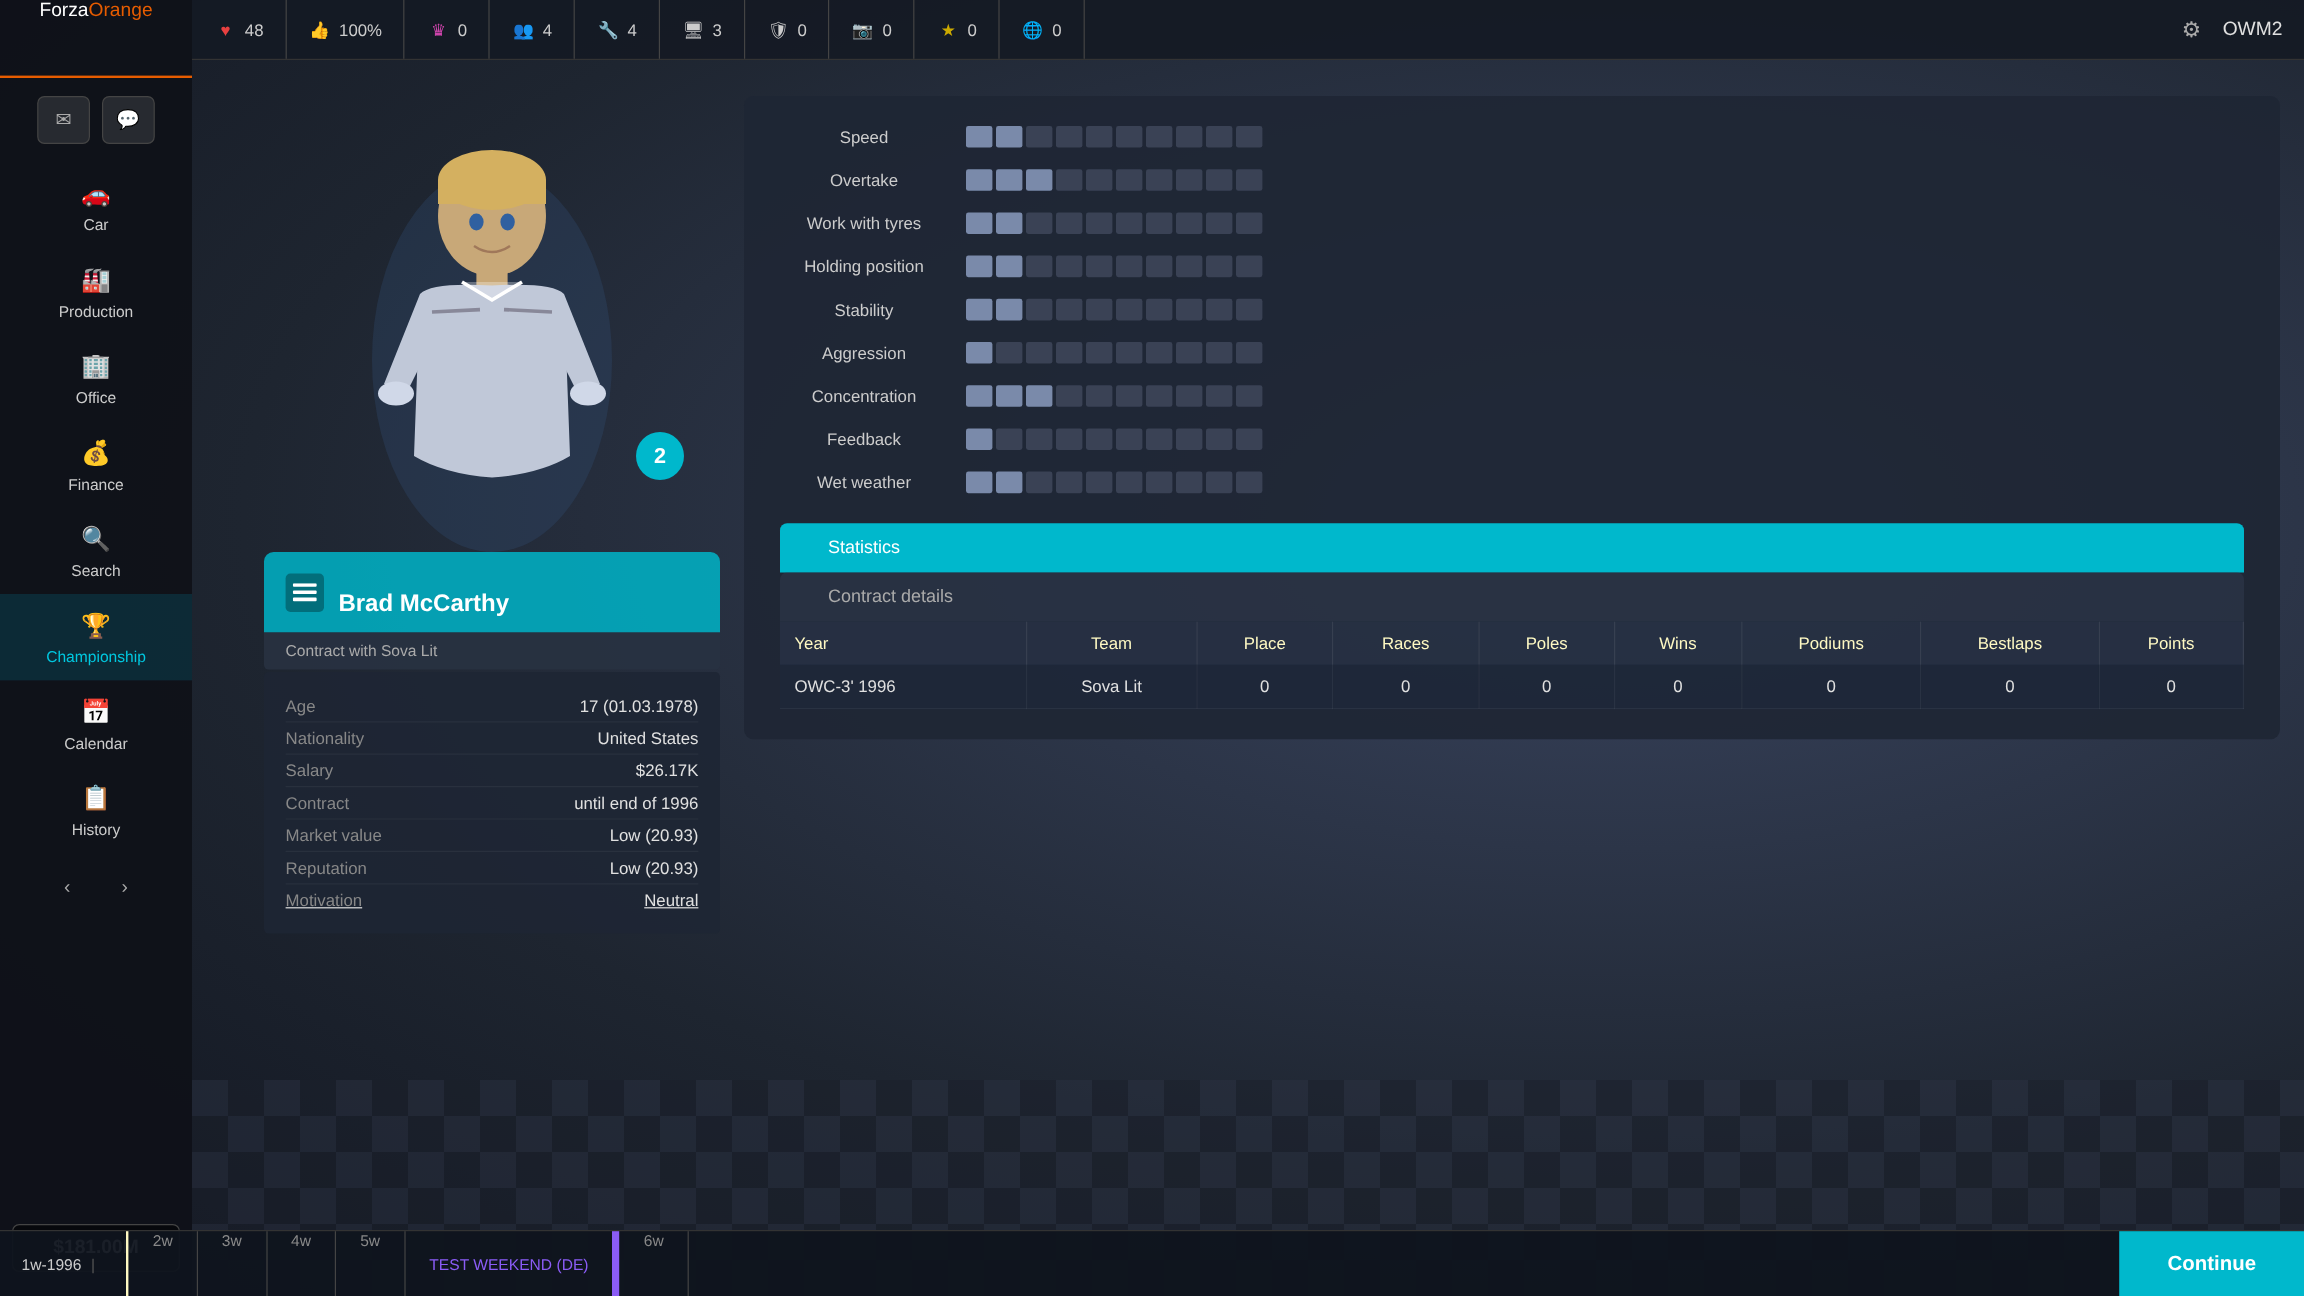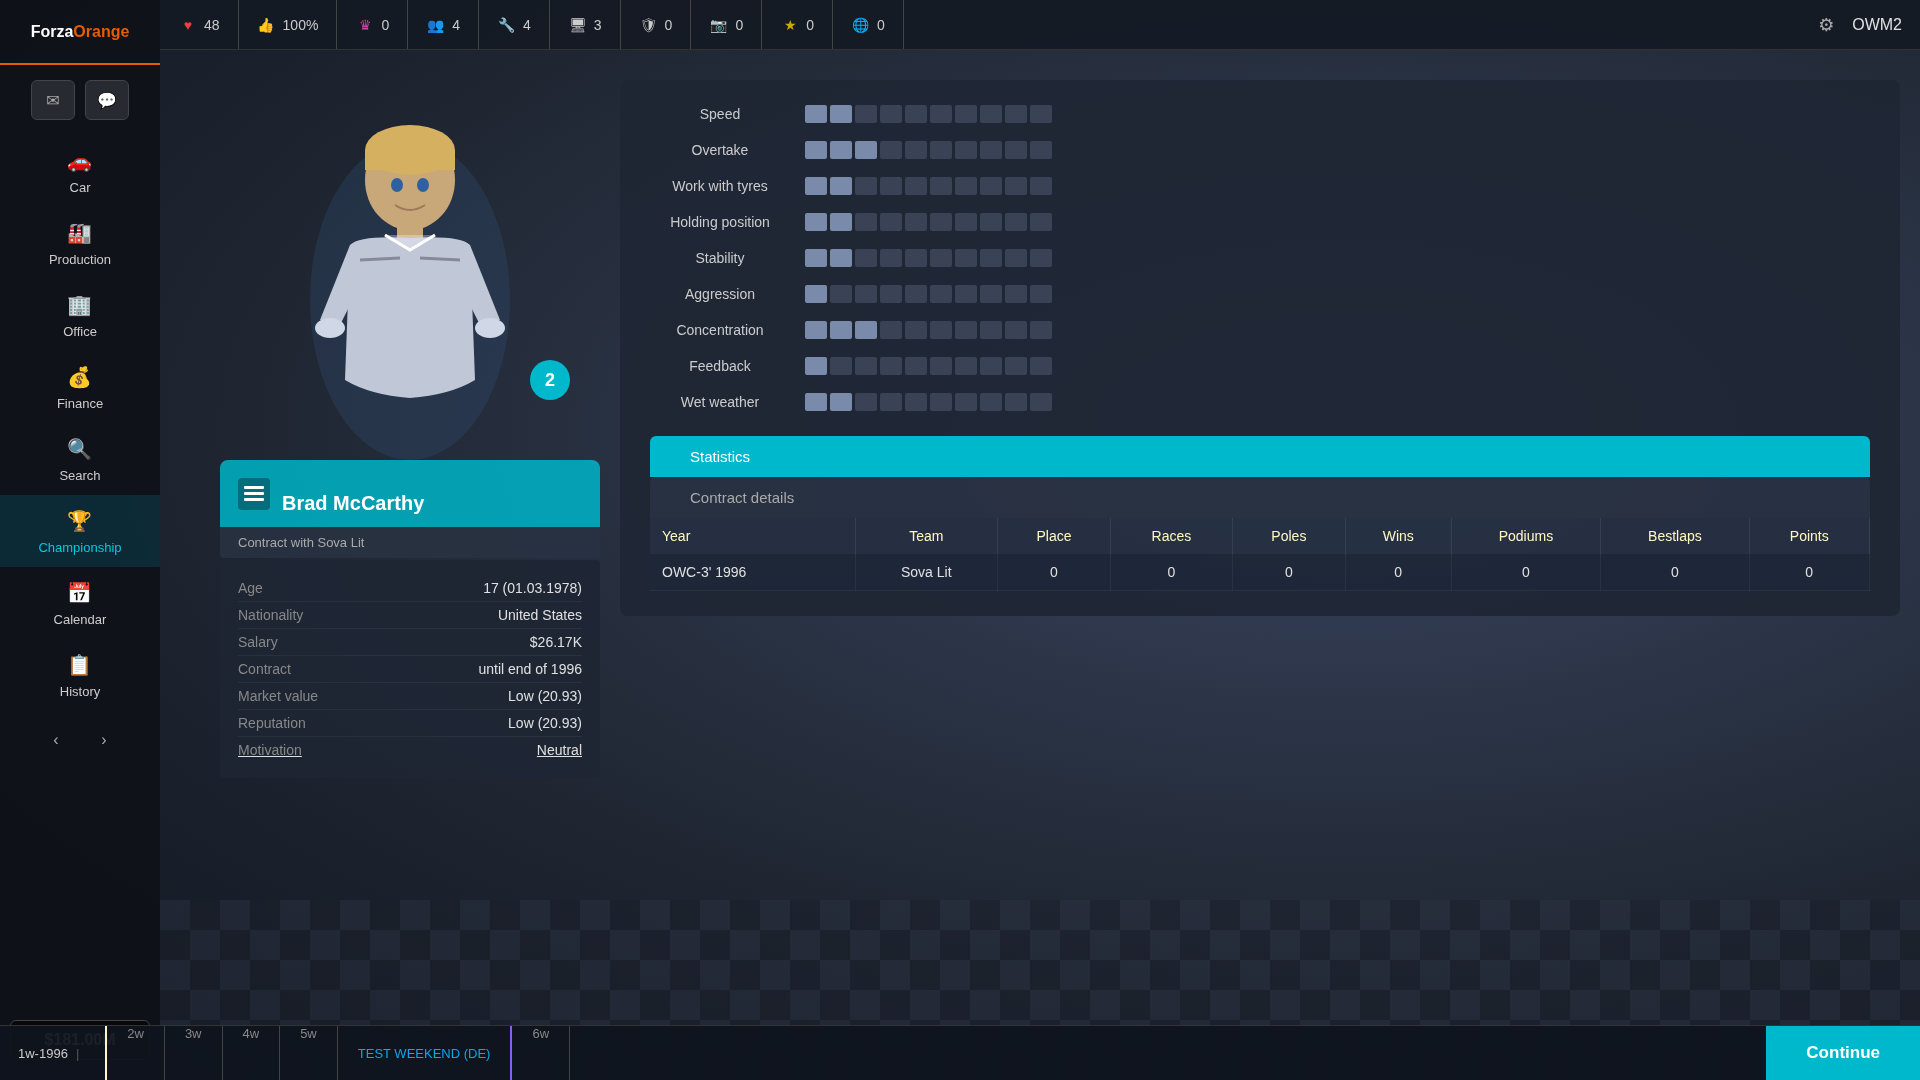--- a/index.html
+++ b/index.html
@@ -89,24 +89,23 @@
       background: rgba(15, 18, 25, 0.97);
       z-index: 10;
       display: flex;
       flex-direction: column;
       align-items: center;
     }
     .sidebar-logo {
       width: 100%;
       height: 65px;
       display: flex;
-      align-items: center;
+      align-items: flex-start;
       justify-content: center;
       border-bottom: 2px solid #e65c00;
-      font-weight: bold;
     }
     .logo-forza { color: #fff; }
     .logo-orange { color: #e65c00; }
 
     .sidebar-icons-row {
       display: flex;
       gap: 10px;
       padding: 15px 0 10px;
     }
     .sidebar-icon-btn {
@@ -393,22 +392,22 @@
       font-size: 13px;
       color: #888;
       border-right: 1px solid #444;
       height: 100%;
       display: flex;
       align-items: flex-start;
     }
     .timeline-special {
       padding: 0 20px;
       font-size: 13px;
-      color: #0ea5e9;
-      border-right: 2px solid #8b5cf6;
+      color: #8b5cf6;
+      border-right: 6px solid #8b5cf6;
       height: 100%;
       display: flex;
       align-items: center;
       justify-content: flex-end;
     }
     .timeline-spacer { flex: 1; }
     .continue-btn {
       background: #00b8cc;
       color: #fff;
       font-size: 17px;

